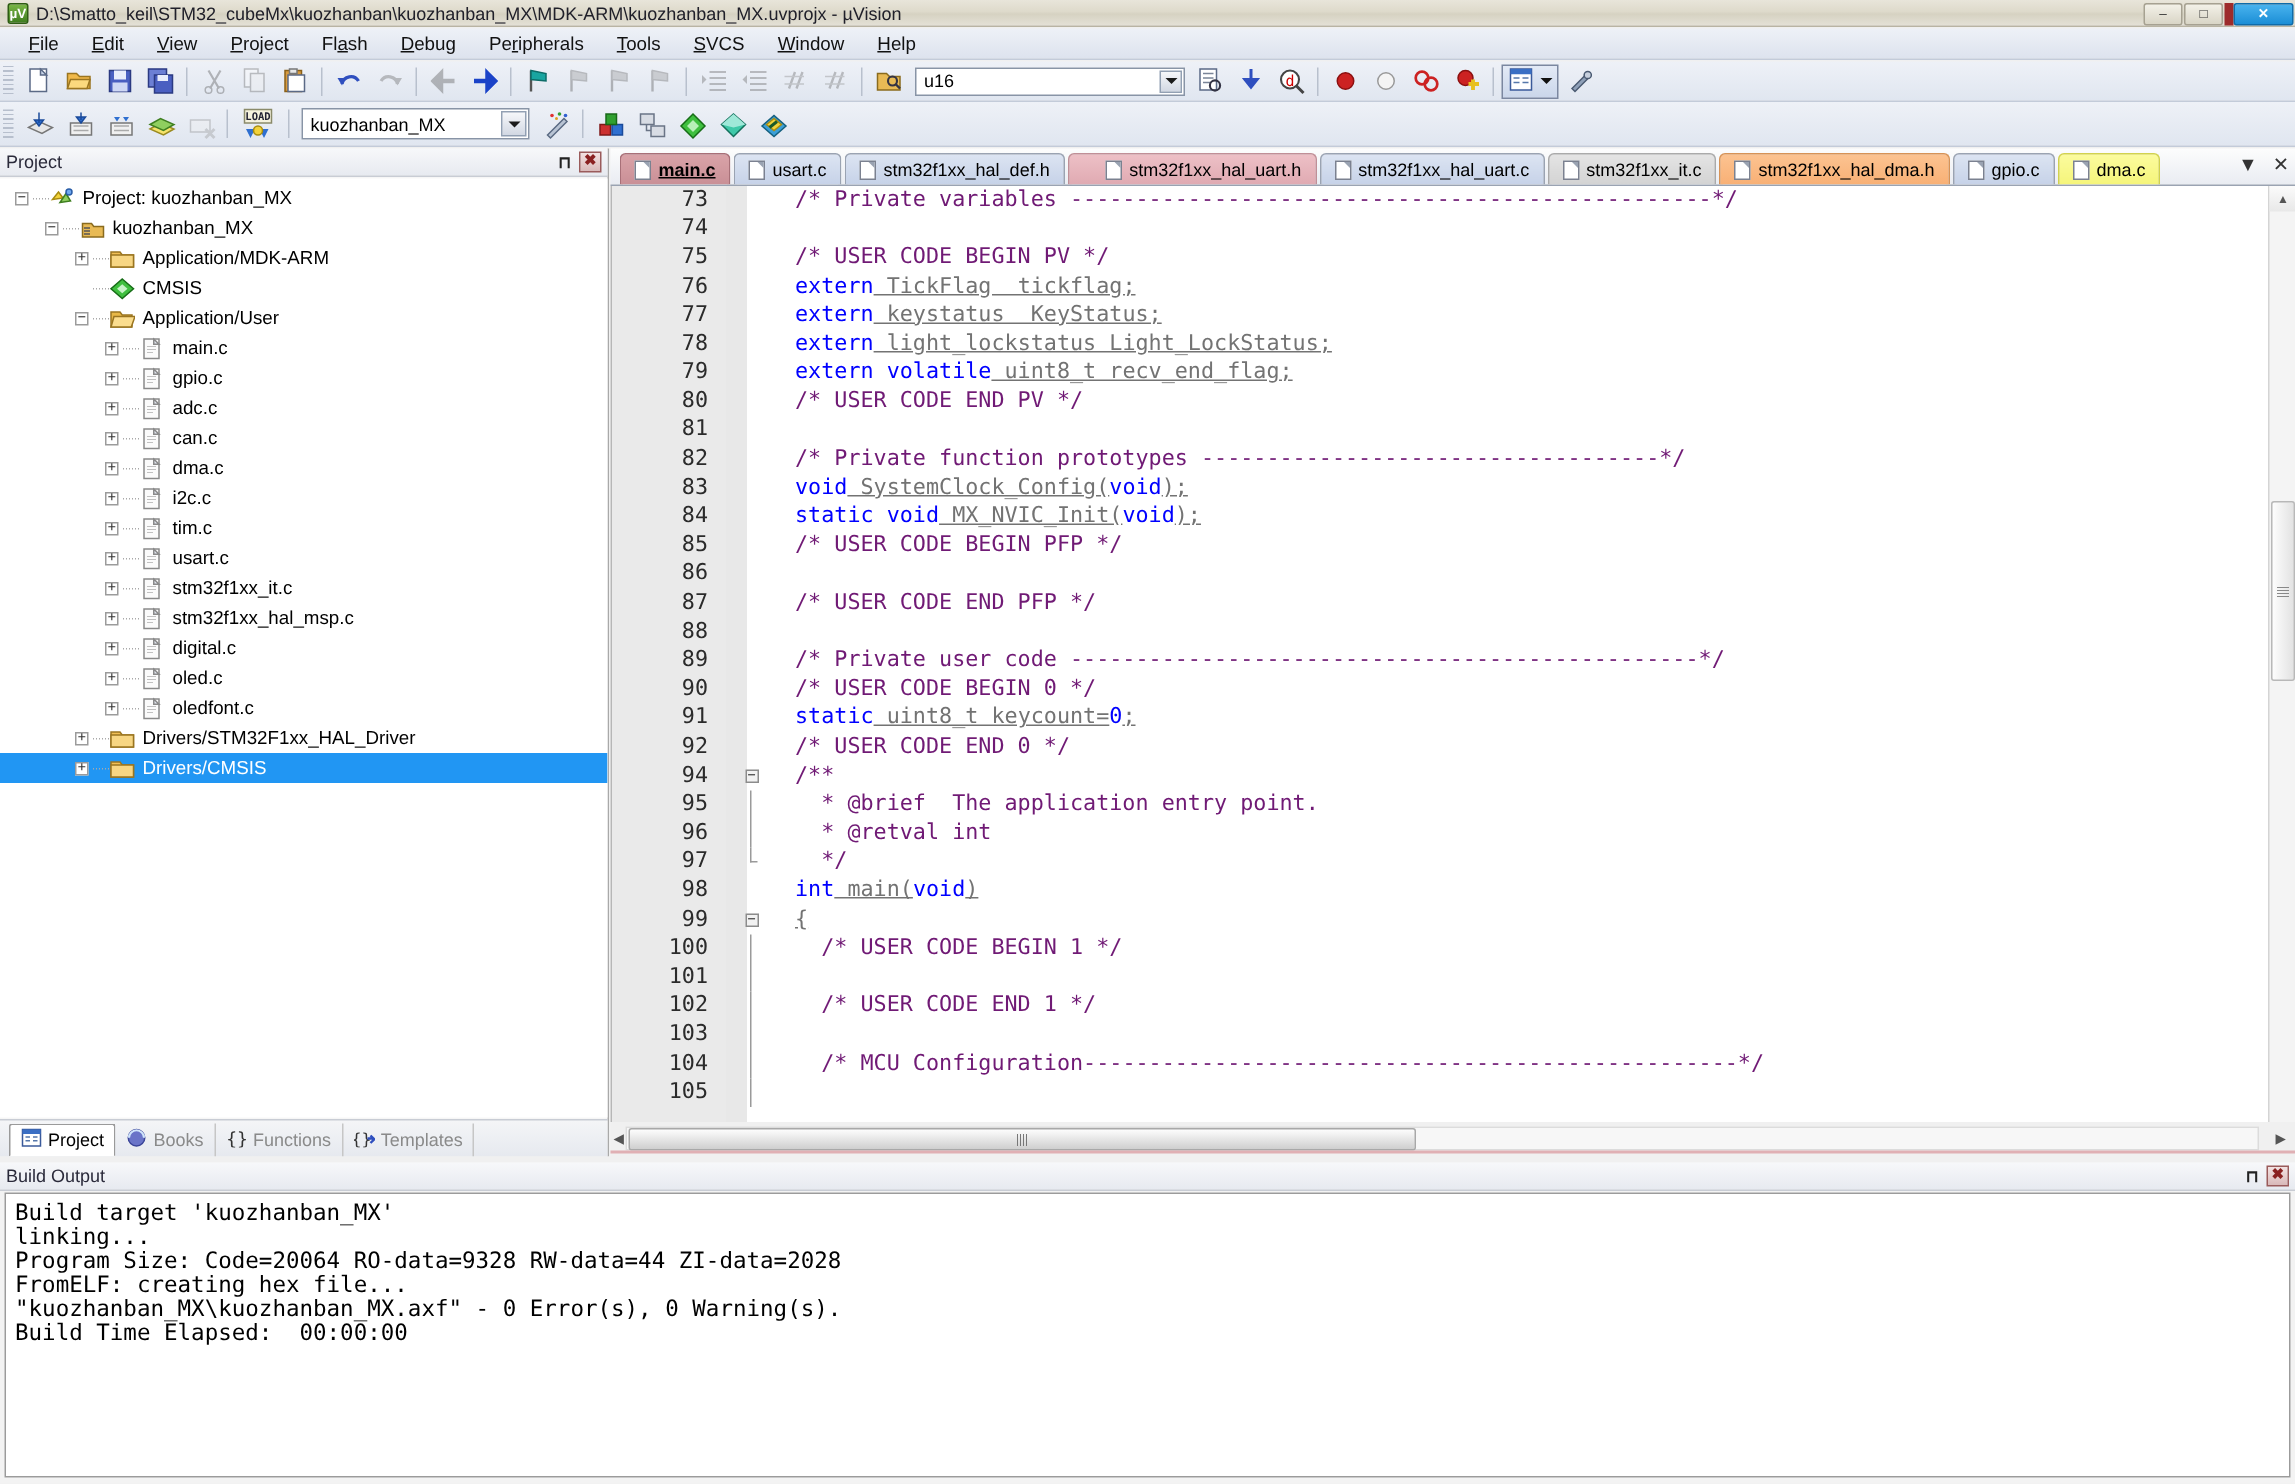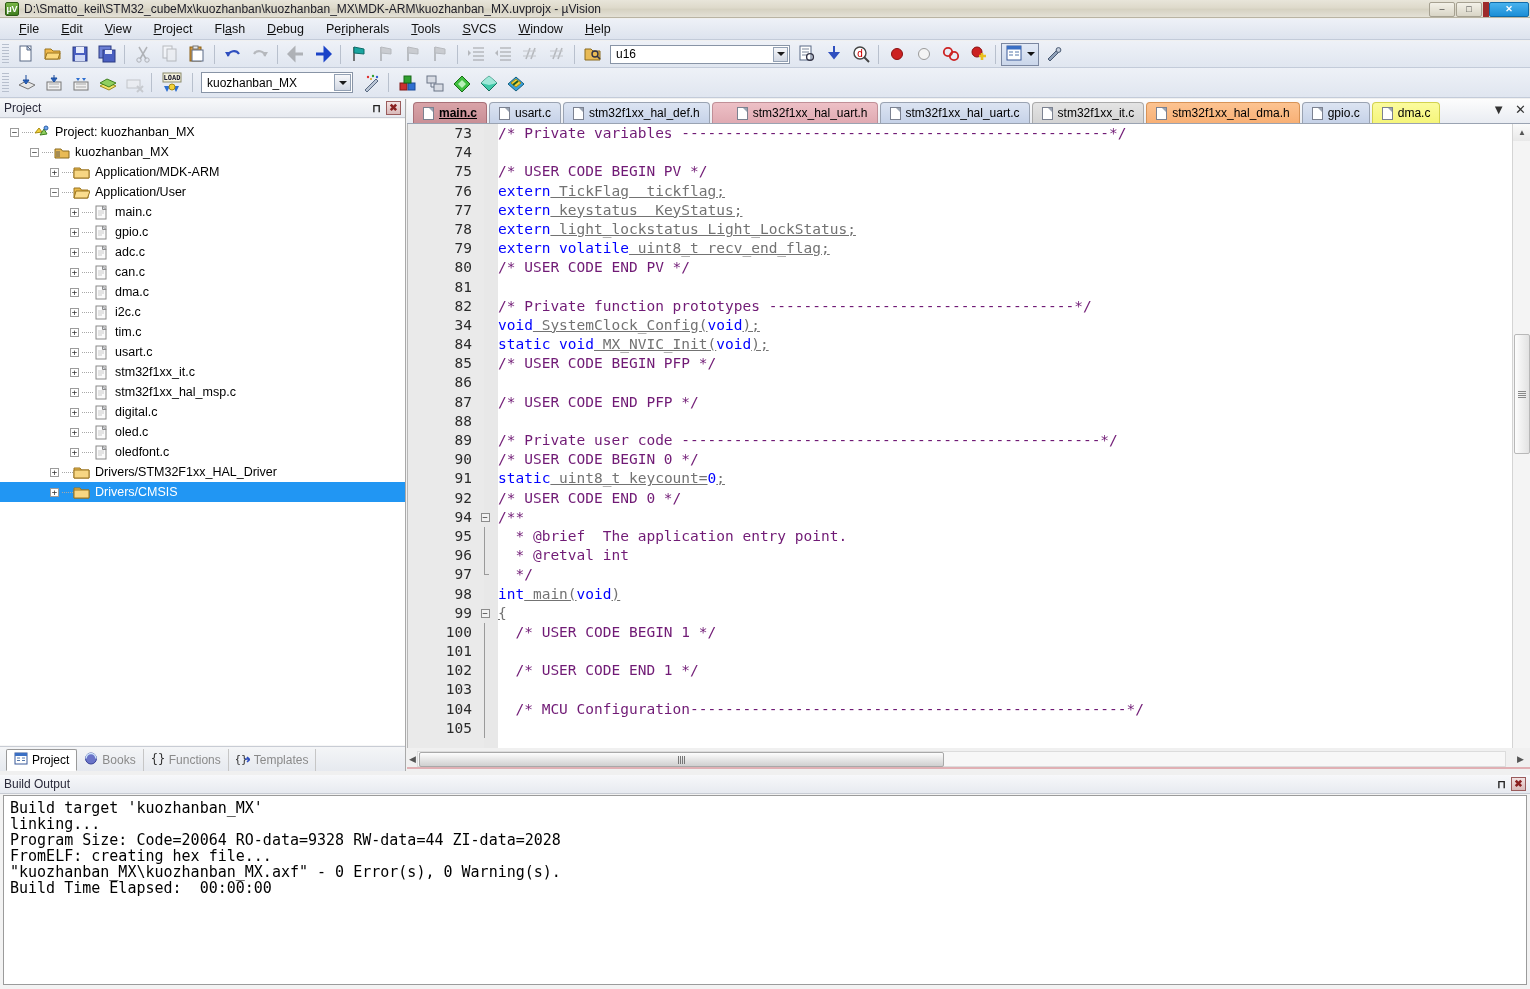--- a/index.html
+++ b/index.html
@@ -211,21 +211,21 @@
   }
   #foldbar {
     position: absolute; left: 76px; top: 0; width: 14px; height: 100%;
     background: #e8e8e8;
   }
   #code {
     position: absolute; left: 0; top: 0; right: 18px; bottom: 0; overflow: hidden;
     font-family: "DejaVu Sans Mono", "Liberation Mono", monospace;
     font-size: 14.5px; line-height: 19.2px;
   }
-  .cline { height: 19.2px; display: flex; align-items: flex-start; white-space: pre; }
+  .cline { height: 19.2px; display: flex; align-items: flex-end; white-space: pre; gap: 16px; }
   .lno {
     width: 70px; text-align: right; padding-right: 6px;
     color: #2b2b2b; flex: 0 0 auto;
     font-family: "DejaVu Sans Mono", monospace; font-size: 14.5px;
   }
   .fold {
     width: 14px; flex: 0 0 auto; position: relative; height: 19.2px;
     display: flex; align-items: center; justify-content: center;
   }
   .fold .sq {
@@ -762,20 +762,29 @@
         <span>kuozhanban_MX</span>
       </div>
       <div class="tnode" style="padding-left: 50px;">
         <span class="tbox">+</span>
         <span class="dots"></span>
         <span class="ticon"><svg width="17" height="15">
             <path d="M1 3h6l1.5 2H16v8H1z" fill="#f0bf55" stroke="#9a7520"></path>
             <path d="M1 5h15v8H1z" fill="#f7d683" stroke="#9a7520"></path>
           </svg></span>
         <span>Application/MDK-ARM</span>
+      </div>
+      <div class="tnode" style="padding-left: 50px;">
+        <span class="tbox-sp"></span>
+        <span class="dots"></span>
+        <span class="ticon"><svg width="17" height="15">
+            <path d="M8.5 1 L16 7.5 L8.5 14 L1 7.5 Z" fill="#3fbf3f" stroke="#176d17"></path>
+            <path d="M8.5 4.5 L12 7.5 L8.5 10.5 L5 7.5 Z" fill="#c6f2c6"></path>
+          </svg></span>
+        <span>CMSIS</span>
       </div>
       <div class="tnode" style="padding-left: 50px;">
         <span class="tbox">−</span>
         <span class="dots"></span>
         <span class="ticon"><svg width="17" height="15">
             <path d="M1 3h6l1.5 2H15v8H1z" fill="#e8b848" stroke="#9a7520"></path>
             <path d="M3 6h14l-2.5 7H1z" fill="#fbdd8e" stroke="#9a7520"></path>
           </svg></span>
         <span>Application/User</span>
       </div>
@@ -1011,21 +1020,21 @@
         <div class="cline"><span class="lno">73</span><span class="fold"></span><span class="ctext"><span class="cm">/* Private variables </span><span class="cm">-------------------------------------------------</span><span class="cm">*/</span></span></div>
         <div class="cline"><span class="lno">74</span><span class="fold"></span><span class="ctext"></span></div>
         <div class="cline"><span class="lno">75</span><span class="fold"></span><span class="ctext"><span class="cm">/* USER CODE BEGIN PV */</span></span></div>
         <div class="cline"><span class="lno">76</span><span class="fold"></span><span class="ctext"><span class="kw">extern</span><span class="id"> TickFlag  tickflag;</span></span></div>
         <div class="cline"><span class="lno">77</span><span class="fold"></span><span class="ctext"><span class="kw">extern</span><span class="id"> keystatus  KeyStatus;</span></span></div>
         <div class="cline"><span class="lno">78</span><span class="fold"></span><span class="ctext"><span class="kw">extern</span><span class="id"> light_lockstatus Light_LockStatus;</span></span></div>
         <div class="cline"><span class="lno">79</span><span class="fold"></span><span class="ctext"><span class="kw">extern volatile</span><span class="id"> uint8_t recv_end_flag;</span></span></div>
         <div class="cline"><span class="lno">80</span><span class="fold"></span><span class="ctext"><span class="cm">/* USER CODE END PV */</span></span></div>
         <div class="cline"><span class="lno">81</span><span class="fold"></span><span class="ctext"></span></div>
         <div class="cline"><span class="lno">82</span><span class="fold"></span><span class="ctext"><span class="cm">/* Private function prototypes </span><span class="cm">-----------------------------------</span><span class="cm">*/</span></span></div>
-        <div class="cline"><span class="lno">34</span><span class="fold"></span><span class="ctext"><span class="kw">void</span><span class="id"> SystemClock_Config(</span><span class="kw">void</span><span class="id">);</span></span></div>
+        <div class="cline"><span class="lno">83</span><span class="fold"></span><span class="ctext"><span class="kw">void</span><span class="id"> SystemClock_Config(</span><span class="kw">void</span><span class="id">);</span></span></div>
         <div class="cline"><span class="lno">84</span><span class="fold"></span><span class="ctext"><span class="kw">static void</span><span class="id"> MX_NVIC_Init(</span><span class="kw">void</span><span class="id">);</span></span></div>
         <div class="cline"><span class="lno">85</span><span class="fold"></span><span class="ctext"><span class="cm">/* USER CODE BEGIN PFP */</span></span></div>
         <div class="cline"><span class="lno">86</span><span class="fold"></span><span class="ctext"></span></div>
         <div class="cline"><span class="lno">87</span><span class="fold"></span><span class="ctext"><span class="cm">/* USER CODE END PFP */</span></span></div>
         <div class="cline"><span class="lno">88</span><span class="fold"></span><span class="ctext"></span></div>
         <div class="cline"><span class="lno">89</span><span class="fold"></span><span class="ctext"><span class="cm">/* Private user code </span><span class="cm">------------------------------------------------</span><span class="cm">*/</span></span></div>
         <div class="cline"><span class="lno">90</span><span class="fold"></span><span class="ctext"><span class="cm">/* USER CODE BEGIN 0 */</span></span></div>
         <div class="cline"><span class="lno">91</span><span class="fold"></span><span class="ctext"><span class="kw">static</span><span class="id"> uint8_t keycount=</span><span class="num">0</span><span class="id">;</span></span></div>
         <div class="cline"><span class="lno">92</span><span class="fold"></span><span class="ctext"><span class="cm">/* USER CODE END 0 */</span></span></div>
         <div class="cline"><span class="lno">94</span><span class="fold"><span class="sq">−</span></span><span class="ctext"><span class="cm">/**</span></span></div>

